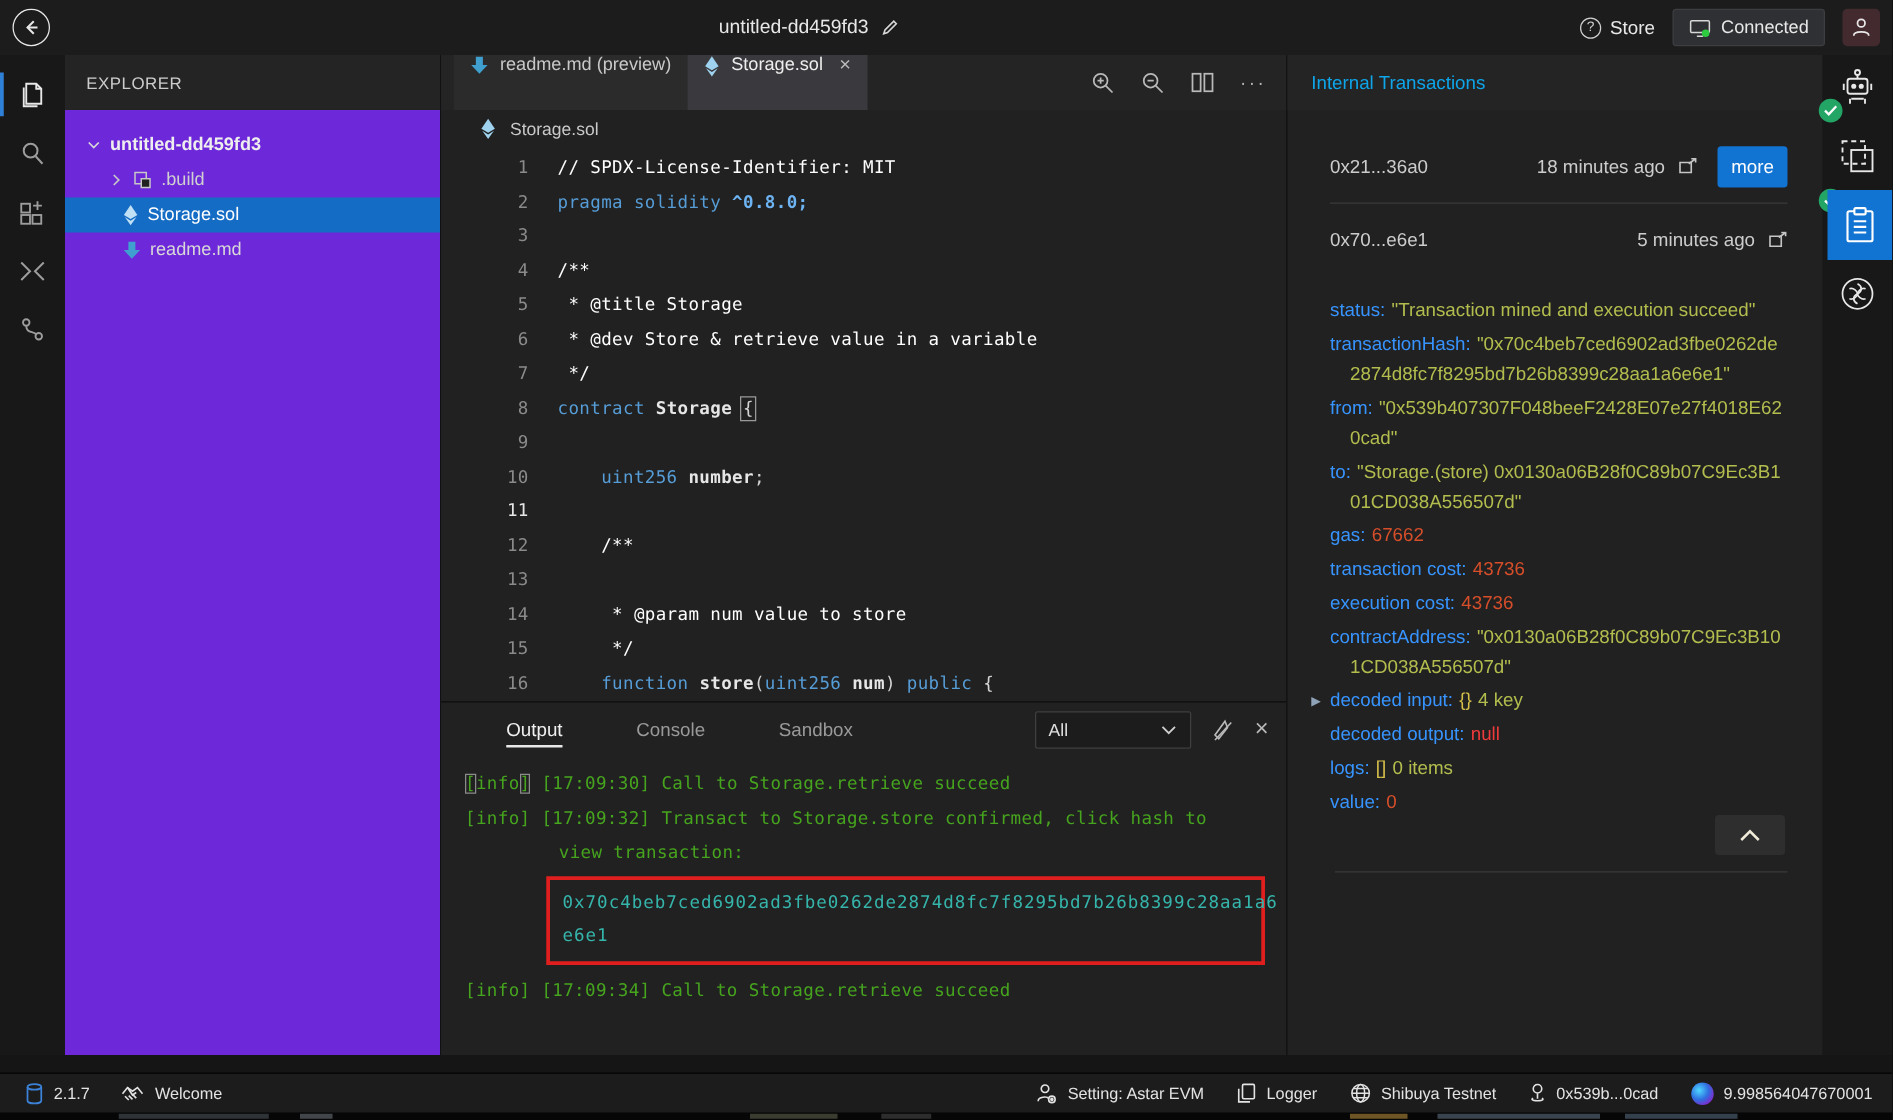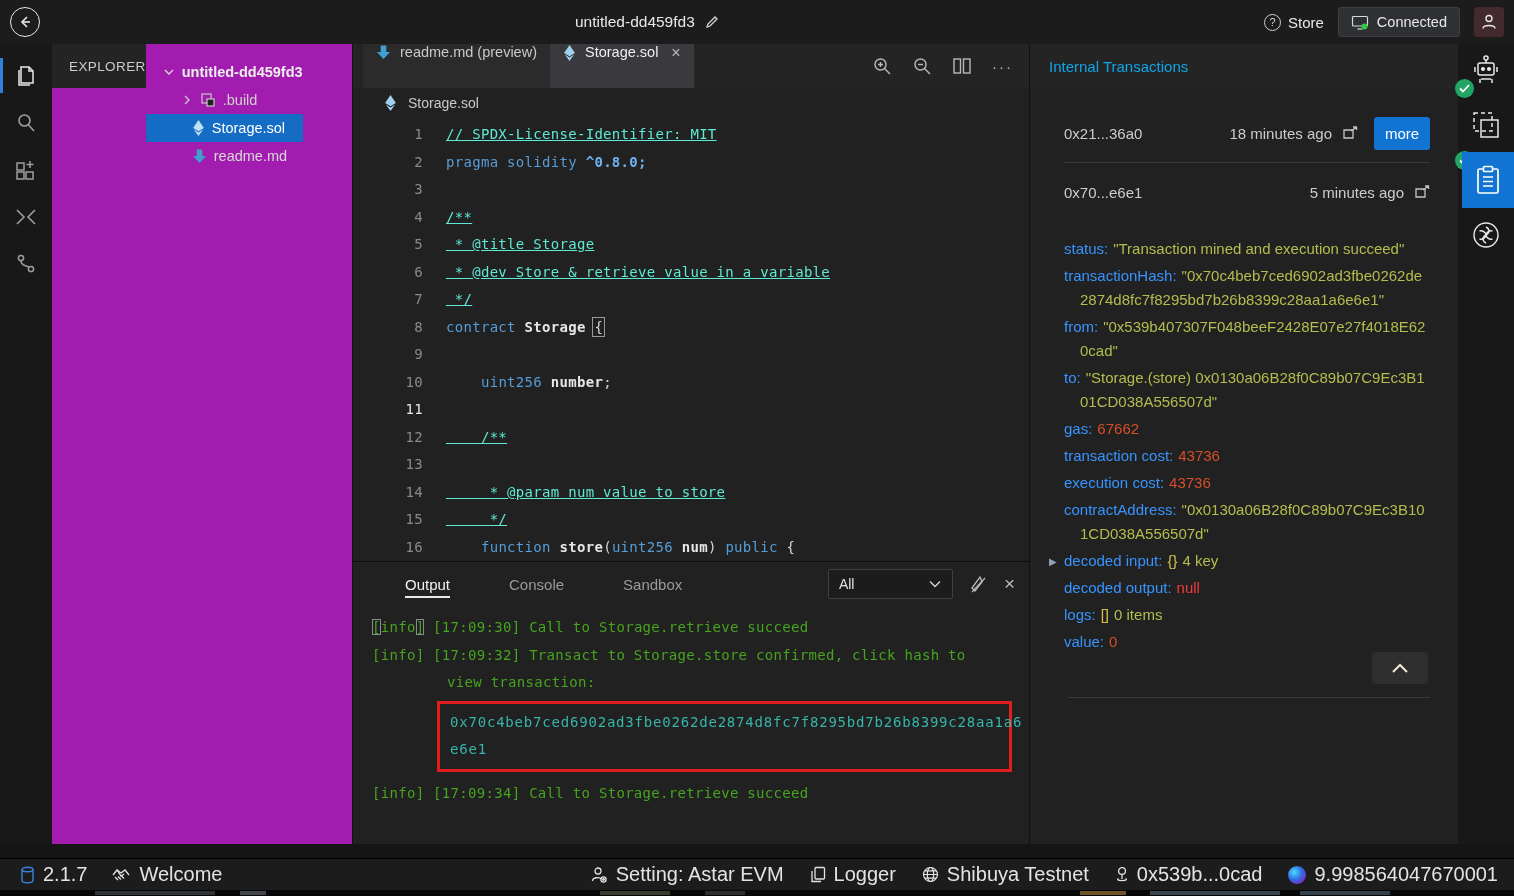--- a/index.html
+++ b/index.html
@@ -25,21 +25,21 @@
   .main{height:800px;display:flex;flex-shrink:0;}
   .strip{height:44px;background:#242424;display:flex;align-items:center;flex-shrink:0;}
 
   
   .rail-left{width:52px;background:#181818;padding-top:8px;display:flex;flex-direction:column;align-items:center;}
   .rail-item{width:52px;height:47px;display:flex;align-items:center;justify-content:center;position:relative;cursor:pointer;color:#9d9d9d;}
   .rail-item.active{color:#e8e8e8;}
   .rail-item.active::before{content:"";position:absolute;left:0;top:6px;bottom:6px;width:2.5px;background:#2f81d7;}
 
   
-  .explorer{width:301px;background:#a21caf;border-right:1px solid #111;display:flex;flex-direction:row;}
+  .explorer{width:301px;background:#6d28d9;border-right:1px solid #111;display:flex;flex-direction:column;}
   .explorer .strip{padding-left:17px;color:#cccccc;font-size:13.5px;letter-spacing:.4px;}
   .tree{padding-top:14px;font-size:14.5px;color:#d8d8d8;}
   .trow{height:28px;display:flex;align-items:center;gap:7px;cursor:pointer;white-space:nowrap;}
   .trow.root{padding-left:17px;font-weight:bold;color:#eeeeee;}
   .trow.child{padding-left:35px;color:#d0d0d0;}
   .trow.file{padding-left:46px;}
   .trow.selected{background:var(--accent);color:#fff;}
 
   
   .editor-col{width:676px;display:flex;flex-direction:column;background:#212121;}
@@ -51,21 +51,21 @@
   .tabbar-icons{margin-left:auto;display:flex;align-items:center;gap:20px;padding-right:16px;color:#b9b9b9;}
   .tabbar-icons .ticon{cursor:pointer;display:flex;}
   .dots{font-size:15px;letter-spacing:2px;color:#b9b9b9;cursor:pointer;}
 
   .breadcrumb{height:30px;display:flex;align-items:center;gap:11px;padding-left:31px;color:#c9c9c9;font-size:14px;flex-shrink:0;}
 
   .code-area{height:443px;padding-top:3px;font-family:"DejaVu Sans Mono",monospace;font-size:14px;letter-spacing:.3px;overflow:hidden;flex-shrink:0;}
   .cl{display:flex;height:27.5px;line-height:27.5px;white-space:pre;}
   .ln{width:70px;text-align:right;padding-right:0;margin-right:23px;color:#8a8a8a;flex-shrink:0;}
   .cl-active .ln{color:#e6e6e6;}
-  .cm{color:#5eead4;text-decoration:underline;} .kw{color:#569cd6;} .idb{color:#e6e6e6;font-weight:bold;} .pn{color:#d4d4d4;} .pl{color:#d4d4d4;}
+  .cm{color:#ffffff;} .kw{color:#569cd6;} .idb{color:#e6e6e6;font-weight:bold;} .pn{color:#d4d4d4;} .pl{color:#d4d4d4;}
   .ver{color:#6db3f2;font-weight:bold;}
   .cur{outline:1px solid #9a9a9a;outline-offset:1px;}
 
   
   .output{height:283px;border-top:1px solid #0c0c0c;display:flex;flex-direction:column;flex-shrink:0;}
   .out-head{height:44px;display:flex;align-items:center;padding:0 14px 0 19px;gap:26px;flex-shrink:0;}
   .out-tab{font-size:15px;color:#9a9a9a;cursor:pointer;position:relative;height:44px;display:flex;align-items:center;margin-left:33px;}
   .out-tab.active{color:#f0f0f0;}
   .out-tab.active::after{content:"";position:absolute;left:0;right:0;bottom:8px;height:2px;background:#e8e8e8;}
   .out-right{margin-left:auto;display:flex;align-items:center;gap:16px;}
@@ -101,21 +101,21 @@
   .divider2{position:absolute;left:38px;right:28px;top:653px;border-top:1px solid #3a3a3a;}
 
   
   .rail-right{width:56px;background:#181818;position:relative;}
   .rr-item{position:absolute;left:0;width:56px;display:flex;justify-content:center;color:#e0e0e0;cursor:pointer;}
   .rr-tile{position:absolute;left:4px;top:108px;width:52px;height:56px;background:var(--more-button);display:flex;align-items:center;justify-content:center;cursor:pointer;color:#fff;}
   .badge{position:absolute;left:-3px;width:19px;height:19px;border-radius:50%;background:var(--badge-green);display:flex;align-items:center;justify-content:center;}
 
   
   .gap-strip{height:14px;background:#151515;flex-shrink:0;}
-  .statusbar{height:32px;background:#1c1c1c;border-top:1px solid #000;display:flex;align-items:center;padding:0 16px 0 20px;color:#e3e3e3;font-size:20px;flex-shrink:0;}
+  .statusbar{height:32px;background:#1c1c1c;border-top:1px solid #000;display:flex;align-items:center;padding:0 16px 0 20px;color:#e3e3e3;font-size:13px;flex-shrink:0;}
   .sb-item{display:flex;align-items:center;gap:8px;white-space:nowrap;cursor:pointer;}
   .sb-left{display:flex;align-items:center;gap:10px;}
   .sb-left .sb-item{margin-right:14px;}
   .sb-right{margin-left:auto;display:flex;align-items:center;gap:26px;}
   .astar-dot{width:18px;height:18px;border-radius:50%;background:radial-gradient(circle at 35% 35%, #4fd8ff, #2f6fe0 45%, #7b2fd0 75%, #d03fa0);}
   .sliver{height:6px;background:#060606;position:relative;flex-shrink:0;overflow:hidden;}
   .frag{position:absolute;top:1px;height:4px;}
 </style>
 </head>
 <body>

